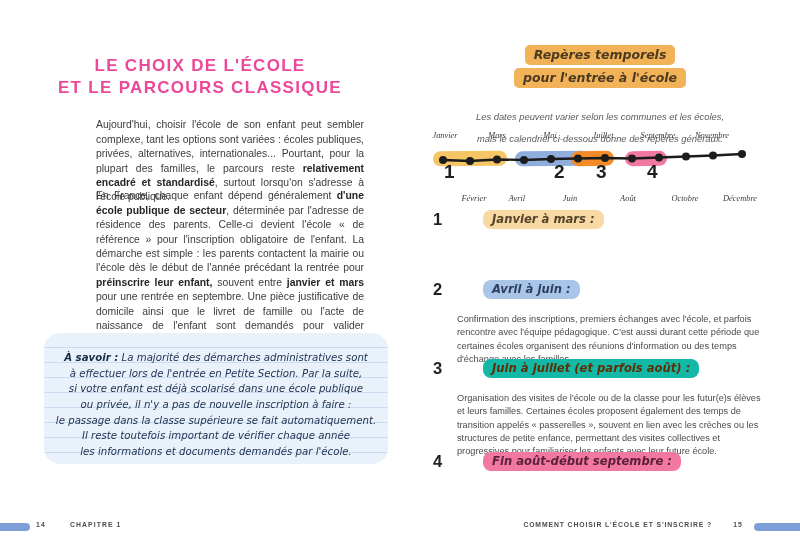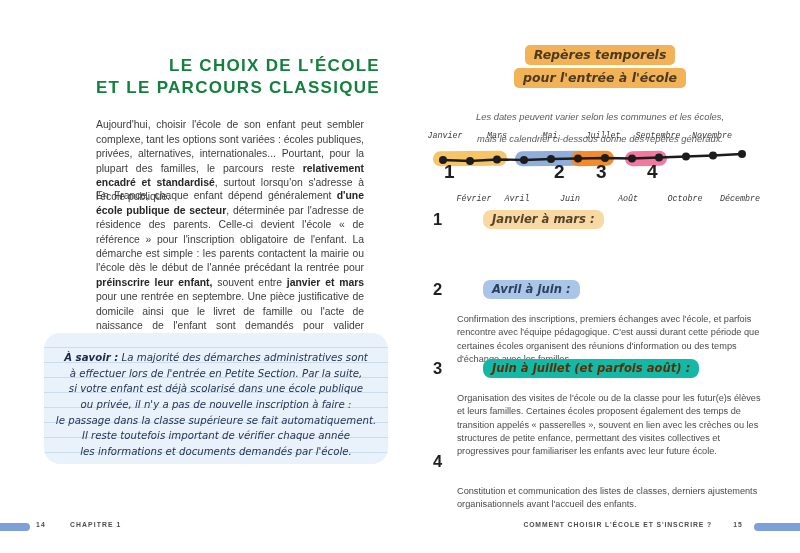--- a/index.html
+++ b/index.html
@@ -8,22 +8,22 @@
     background:#ffffff; font-family:"Liberation Sans", sans-serif;
     -webkit-font-smoothing:antialiased;
   }
   .page { position:absolute; top:0; height:553px; width:400px; }
   #page-left { left:0; }
   #page-right { left:400px; }
 
   
   .book-title {
     position:absolute; top:44px; left:20px; width:360px;
-    text-align:right; font-size:17px; font-weight:bold;
-    letter-spacing:1.3px; line-height:22px; color:#15803d;
+    text-align:center; font-size:17px; font-weight:bold;
+    letter-spacing:1.3px; line-height:22px; color:#ec4899;
     white-space:pre-line;
   }
   .para {
     position:absolute; left:96px; width:268px;
     font-size:10.4px; line-height:14.4px; text-align:justify;
     color:#3c3c3c;
   }
   #para-1 { top:108px; }
   #para-2 { top:179px; }
   .b { font-weight:bold; color:#262626; }
@@ -76,40 +76,40 @@
   
   .timeline { position:absolute; left:0; top:130px; width:400px; height:78px; }
   .tl-hl { position:absolute; top:21px; height:15px; border-radius:8px; }
   #hl-1 { left:33px;  width:74px; background:#F6C565; transform:rotate(-0.6deg); }
   #hl-2 { left:115px; width:74px; background:#8FAEDC; transform:rotate(-0.6deg); }
   #hl-3 { left:171px; width:43px; background:#F28B28; transform:rotate(-0.8deg); }
   #hl-4 { left:225px; width:42px; background:#F2789F; transform:rotate(-0.8deg); }
   .tl-svg { position:absolute; left:0; top:0; }
   .tl-month {
     position:absolute; transform:translateX(-50%);
-    font-family:Liberation Mono, monospace; font-style:italic;
+    font-family:Liberation Serif, serif; font-style:italic;
     font-size:8.4px; color:#3b3b3b; white-space:nowrap;
   }
   .tl-month.top { top:1px; }
   .tl-month.bottom { top:42px;margin-top:22px; }
   .tl-num {
     position:absolute; top:31px; font-size:19px; font-weight:bold; color:#1f1f1f;
   }
 
   
   .section-num {
     position:absolute; left:33px; font-size:16.5px; font-weight:bold; color:#1f1f1f;
   }
   .section-head {
     position:absolute; left:54px;
     font-family:"DejaVu Sans", sans-serif; font-style:italic; font-weight:bold;
     font-size:11.6px; padding:2px 9px 3px; border-radius:8px; white-space:nowrap;margin-left:29px;
   }
   .hl-s1 { background:#F8D9A4; color:#55422a; }
-  .hl-s2 { background:#A9C5E8; color:#2e3f5e;border-radius:7px; }
+  .hl-s2 { background:#A9C5E8; color:#2e3f5e; }
   .hl-s3 { background:#14b8a6; color:#5e2f05; }
   .hl-s4 { background:#F2789F; color:#5a1f3a; }
   .section-body {
     position:absolute; left:57px; width:312px;
     font-size:9.2px; line-height:13.2px; color:#4a4a4a;
   }
 </style>
 </head>
 <body>
 
@@ -194,18 +194,18 @@
 
   <span class="section-num" style="top:280px">2</span>
   <span class="section-head hl-s2" style="top:280px">Avril à juin :</span>
   <p class="section-body" style="top:304px">Confirmation des inscriptions, premiers échanges avec l'école, et parfois rencontre avec l'équipe pédagogique. C'est aussi durant cette période que certaines écoles organisent des réunions d'information ou des temps d'échange avec les familles.</p>
 
   <span class="section-num" style="top:359px">3</span>
   <span class="section-head hl-s3" style="top:359px">Juin à juillet (et parfois août) :</span>
   <p class="section-body" style="top:383px">Organisation des visites de l'école ou de la classe pour les futur(e)s élèves et leurs familles. Certaines écoles proposent également des temps de transition appelés « passerelles », souvent en lien avec les crèches ou les structures de petite enfance, permettant des visites collectives et progressives pour familiariser les enfants avec leur future école.</p>
 
   <span class="section-num" style="top:452px">4</span>
-  <p class="section-body" style="top:476px">Constitution et communication des listes de classes, derniers ajustements organisationnels avant l'accueil des enfants.</p>
+  <span class="section-head hl-s4" style="top:452px">Fin août-début septembre :</span>
 
   <span class="footer-text" id="running-title">COMMENT CHOISIR L'ÉCOLE ET S'INSCRIRE ?</span>
   <span class="footer-text" id="pagenum-right">15</span>
   <div class="footer-pill" id="pill-right"></div>
 </div>
 
 </body></html>

